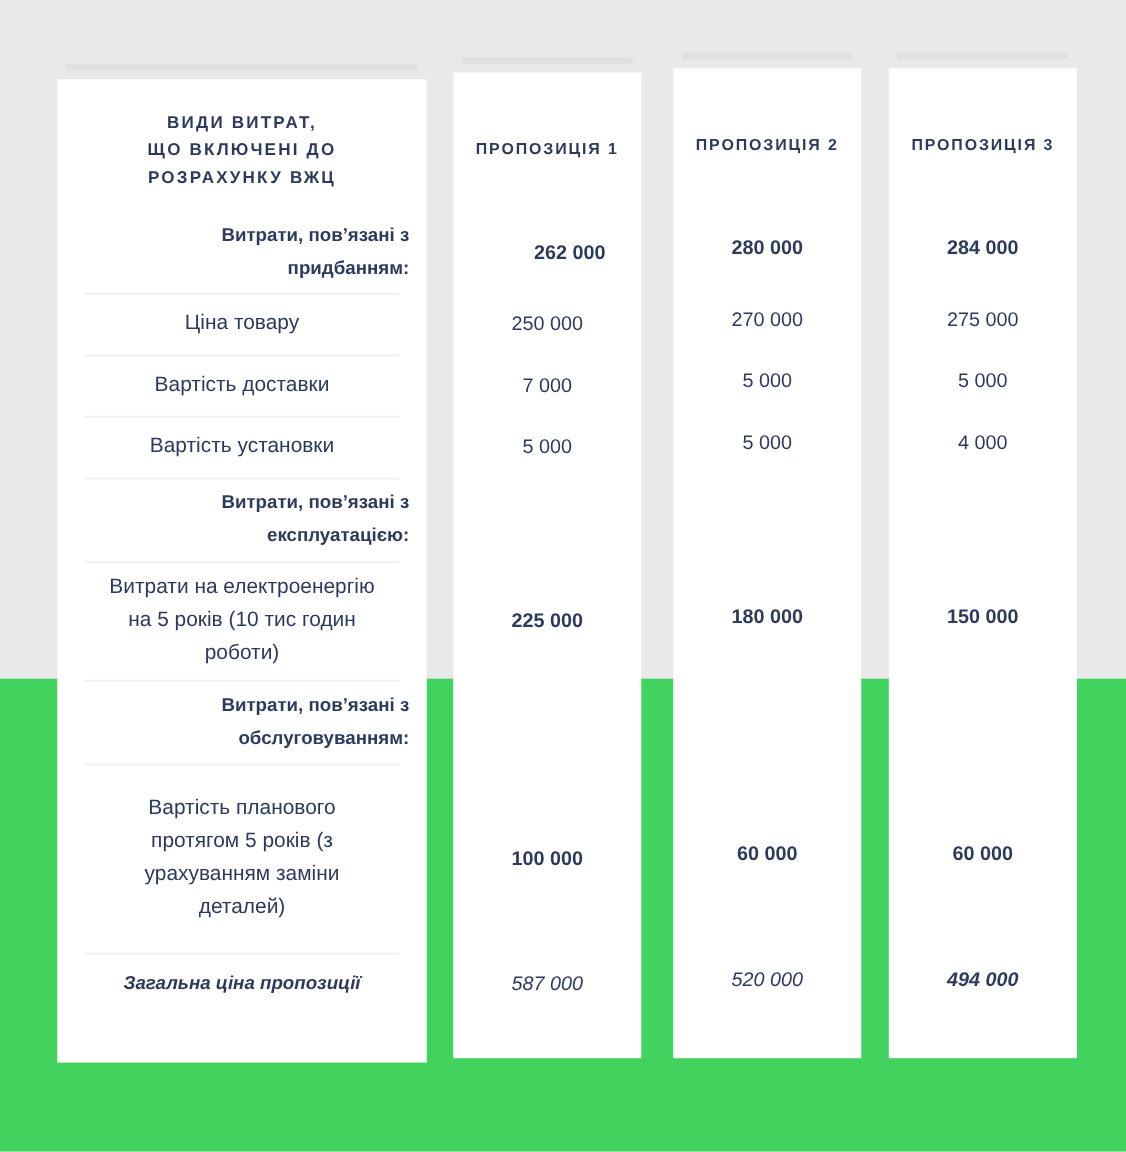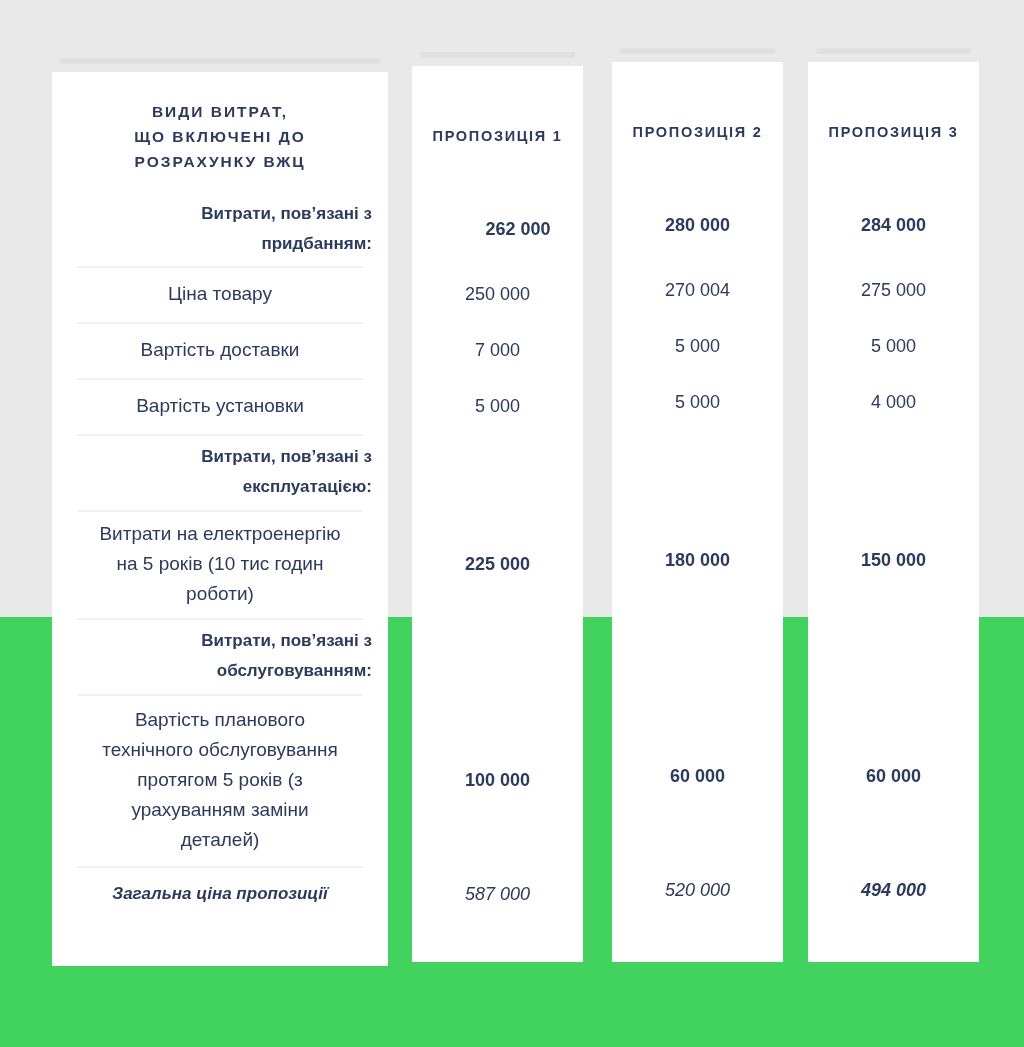--- a/index.html
+++ b/index.html
@@ -208,21 +208,20 @@
       <div class="row lbl-group" style="top: 546px; height: 76px;">
         <div class="lbl-inner">
           <div>Витрати, пов’язані з</div>
           <div>обслуговуванням:</div>
         </div>
       </div>
       <div class="divider" style="top: 622px;"></div>
       <div class="row lbl-item" style="top: 622px; height: 172px;">
         <div class="lbl-inner">
           <div>Вартість планового</div>
-          <div>технічного обслуговування</div>
           <div>протягом 5 років (з</div>
           <div>урахуванням заміни</div>
           <div>деталей)</div>
         </div>
       </div>
       <div class="divider" style="top: 794px;"></div>
       <div class="row lbl-total" style="top: 794px; height: 56px;">
         <div class="lbl-inner">
           <div>Загальна ціна пропозиції</div>
         </div>
@@ -242,21 +241,21 @@
       <div class="row val-empty" style="top: 552px; height: 76px;"></div>
       <div class="row val-strong" style="top: 628px; height: 172px;">100 000</div>
       <div class="row val-total" style="top: 800px; height: 56px;">587 000</div>
     </div>
 </div>
 
 <div class="card" id="card-p2">
   <div class="rows" id="rows-p2">
       <div class="row val-head" style="top: 20px; height: 100px;">ПРОПОЗИЦІЯ 2</div>
       <div class="row val-strong" style="top: 126px; height: 74px;">280 000</div>
-      <div class="row val-plain" style="top: 200px; height: 56px;">270 004</div>
+      <div class="row val-plain" style="top: 200px; height: 56px;">270 000</div>
       <div class="row val-plain" style="top: 256px; height: 56px;">5 000</div>
       <div class="row val-plain" style="top: 312px; height: 56px;">5 000</div>
       <div class="row val-empty" style="top: 368px; height: 76px;"></div>
       <div class="row val-strong" style="top: 444px; height: 108px;">180 000</div>
       <div class="row val-empty" style="top: 552px; height: 76px;"></div>
       <div class="row val-strong" style="top: 628px; height: 172px;">60 000</div>
       <div class="row val-total" style="top: 800px; height: 56px;">520 000</div>
     </div>
 </div>
 

